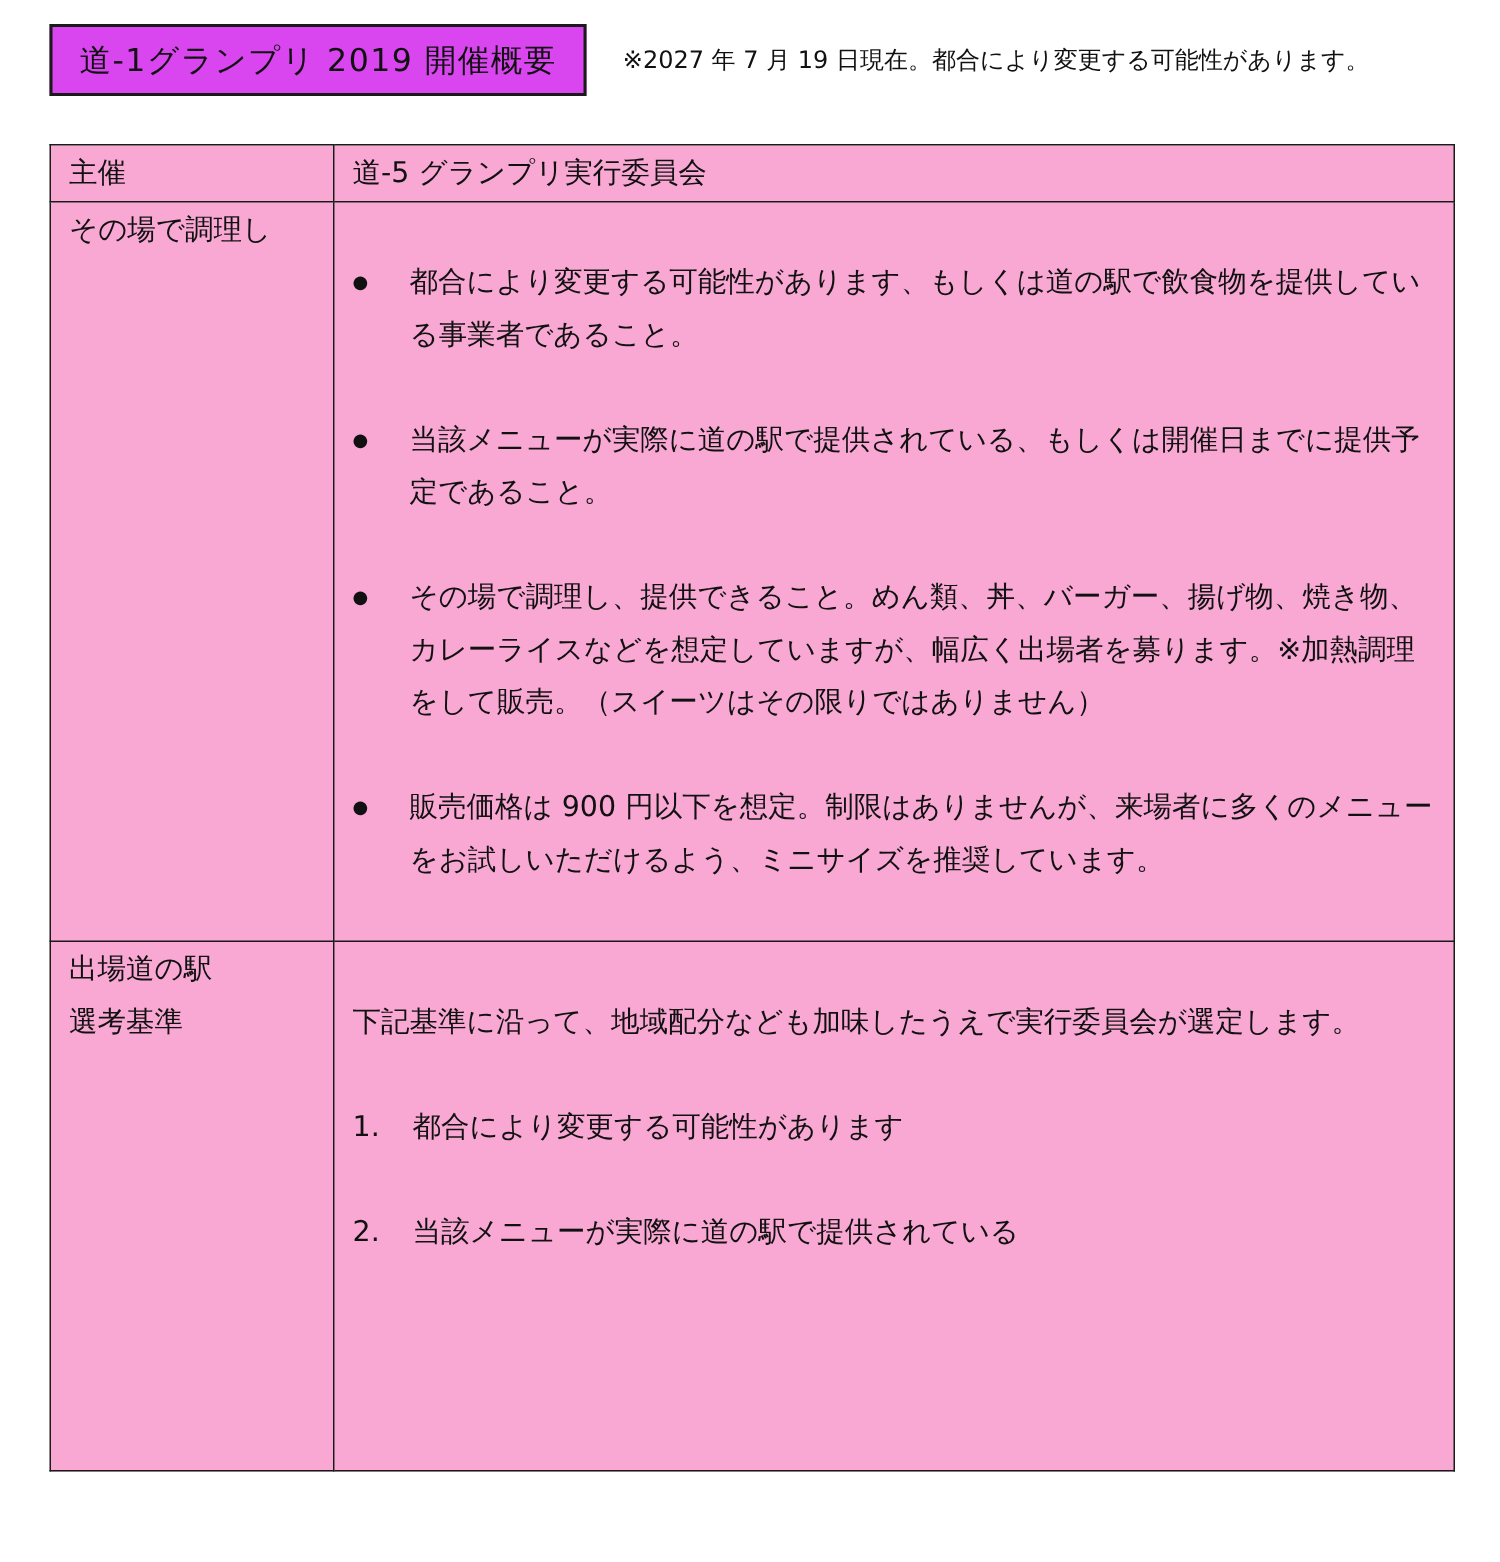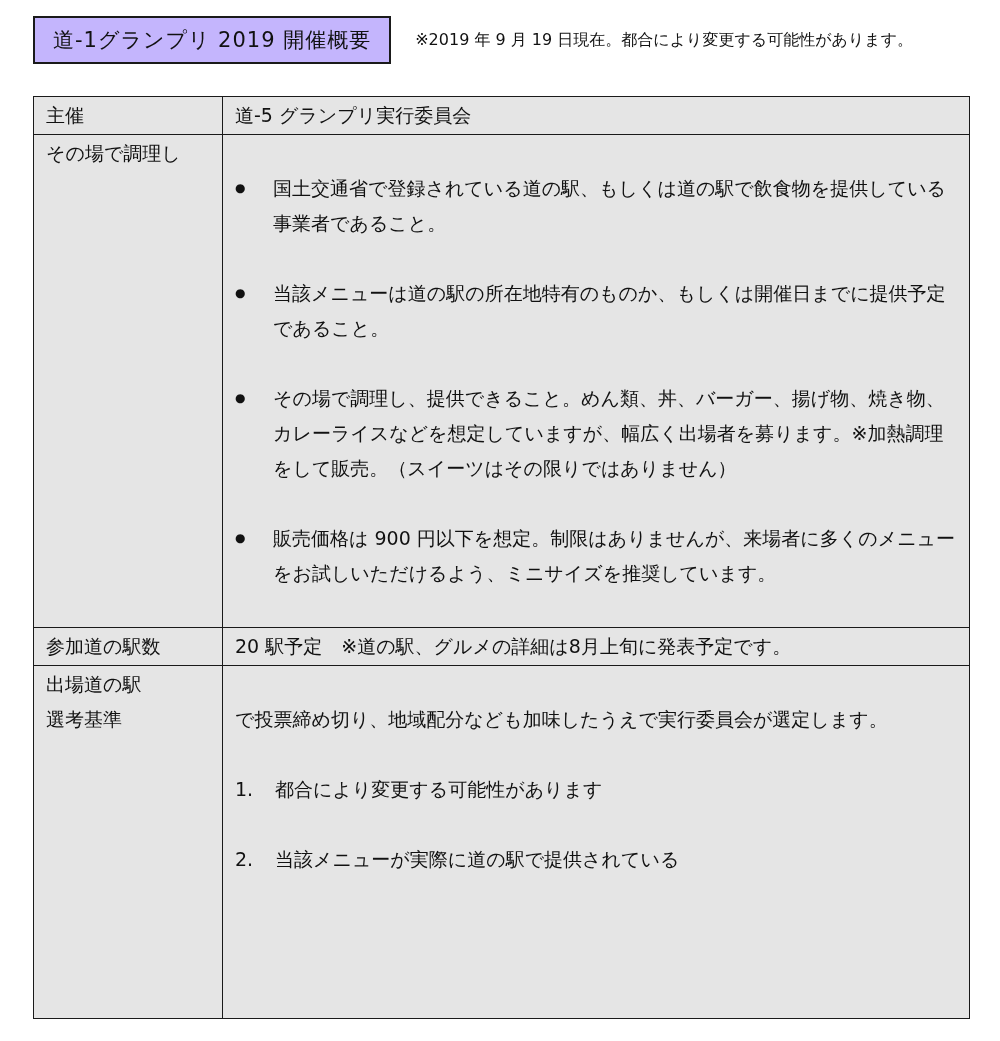--- a/index.html
+++ b/index.html
@@ -17,21 +17,21 @@
     display: flex;
     align-items: center;
     margin-bottom: 32px;
   }
   .title-box {
     border: 2px solid #1a1a1a;
     padding: 8px 18px;
     font-size: 21px;
     letter-spacing: 1px;
     white-space: nowrap;
-    background: #c4b5fd;
+    background: #d946ef;
   }
   .header-note {
     font-size: 16px;
     margin-left: 24px;
     white-space: nowrap;
   }
 
   
   table.spec-table {
     border-collapse: collapse;
@@ -40,21 +40,21 @@
   }
   .spec-table th, .spec-table td {
     border: 1.6px solid #1a1a1a;
     font-weight: 400;
     text-align: left;
     vertical-align: top;
     padding: 1px 12px;
     font-size: 19px;
     line-height: 35px;
     white-space: pre-line;
-    background: #e5e5e5;
+    background: #f9a8d4;
   }
   .spec-table th { width: 189px; }
 
   .bullet-item { display: flex; }
   .bullet-marker {
     flex: 0 0 38px;
     font-size: 12px;
     line-height: 35px;
   }
   .bullet-text { flex: 1; }
@@ -66,65 +66,61 @@
 </style>
 </head>
 <body>
 
 <div class="page">
 
   <div class="header-row">
     <div class="title-box">
       <span>道-1グランプリ 2019 開催概要</span>
     </div>
-    <div class="header-note">※2019 年 9 月 19 日現在。都合により変更する可能性があります。</div>
+    <div class="header-note">※2027 年 7 月 19 日現在。都合により変更する可能性があります。</div>
   </div>
 
   <table class="spec-table">
     <tbody>
       <tr>
         <th>主催</th>
         <td>道-5 グランプリ実行委員会</td>
       </tr>
 
 
 
 
       <tr>
         <th>その場で調理し</th>
         <td>
           <div class="bullet-item">
             <span class="bullet-marker">●</span>
-            <span class="bullet-text">国土交通省で登録されている道の駅、もしくは道の駅で飲食物を提供している事業者であること。</span>
+            <span class="bullet-text">都合により変更する可能性があります、もしくは道の駅で飲食物を提供している事業者であること。</span>
           </div>
           <div class="bullet-item">
             <span class="bullet-marker">●</span>
-            <span class="bullet-text">当該メニューは道の駅の所在地特有のものか、もしくは開催日までに提供予定であること。</span>
+            <span class="bullet-text">当該メニューが実際に道の駅で提供されている、もしくは開催日までに提供予定であること。</span>
           </div>
           <div class="bullet-item">
             <span class="bullet-marker">●</span>
             <span class="bullet-text">その場で調理し、提供できること。めん類、丼、バーガー、揚げ物、焼き物、カレーライスなどを想定していますが、幅広く出場者を募ります。※加熱調理をして販売。（スイーツはその限りではありません）</span>
           </div>
           <div class="bullet-item">
             <span class="bullet-marker">●</span>
             <span class="bullet-text">販売価格は 900 円以下を想定。制限はありませんが、来場者に多くのメニューをお試しいただけるよう、ミニサイズを推奨しています。</span>
           </div>
         </td>
       </tr>
 
-      <tr>
-        <th>参加道の駅数</th>
-        <td>20 駅予定　※道の駅、グルメの詳細は8月上旬に発表予定です。</td>
-      </tr>
 
       <tr>
         <th>出場道の駅
 選考基準</th>
         <td>
-          <div class="list-intro">で投票締め切り、地域配分なども加味したうえで実行委員会が選定します。</div>
+          <div class="list-intro">下記基準に沿って、地域配分なども加味したうえで実行委員会が選定します。</div>
           <div class="list-item">
             <span class="list-num">1.</span>
             <span class="list-text">都合により変更する可能性があります</span>
           </div>
           <div class="list-item">
             <span class="list-num">2.</span>
             <span class="list-text">当該メニューが実際に道の駅で提供されている</span>
           </div>
           
           

